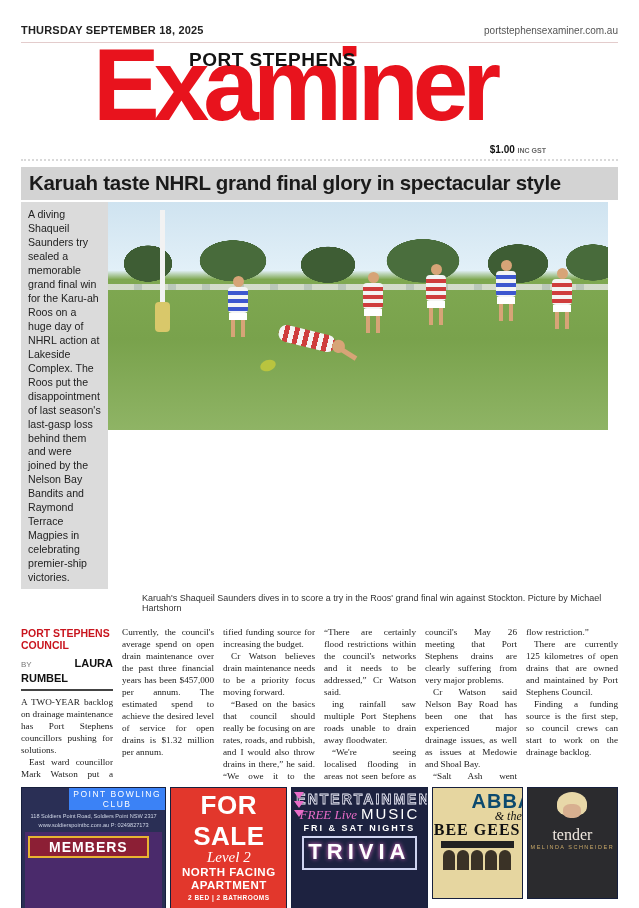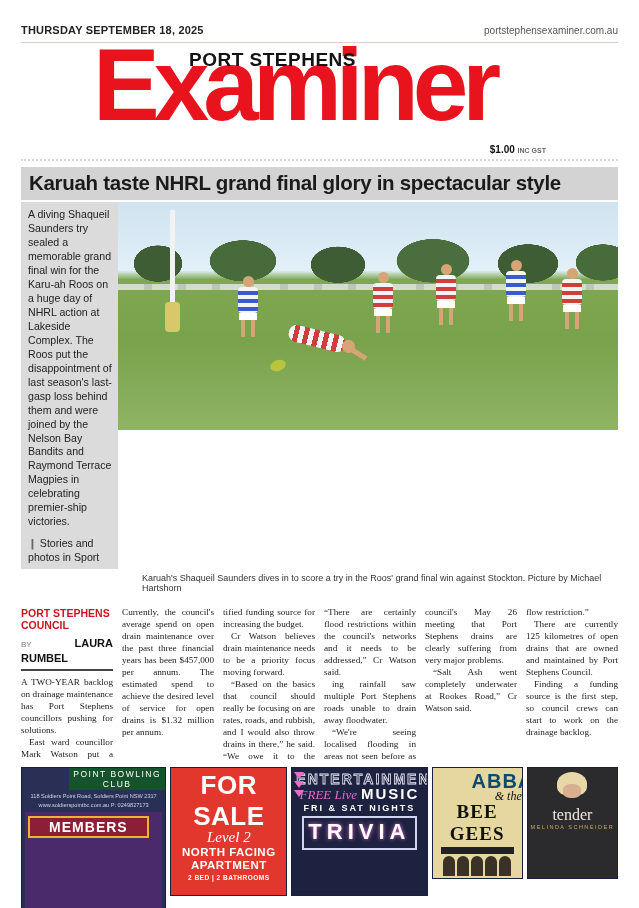--- a/index.html
+++ b/index.html
@@ -26,21 +26,21 @@
   .mast-price { position:absolute; right:72px; bottom:2px; font-size:10px; font-weight:bold; }
   .mast-price .gst { font-size:7px; color:#666; font-weight:bold; }
   .mast-rule { border-top:2px dotted #d9d9d9; margin-top:2px; }
 
   
   .banner { background:#d3d3d3; margin-top:6px; padding:4px 8px 5px 8px; }
   .banner h2 { font-size:20.5px; letter-spacing:-0.3px; color:#1a1a1a; }
 
   
   .lead { display:flex; margin-top:2px; }
-  .lead-left { width:97px; background:#dbdbdb; padding:6px 6px 4px 7px; }
+  .lead-left { width:87px; background:#dbdbdb; padding:6px 6px 4px 7px; }
   .lead-left p { font-size:10.6px; line-height:1.32; color:#222; }
   .lead-pointer { margin-top:8px; font-size:9px; color:#333; line-height:1.25; }
   .lead-pointer .bar { color:#666; }
   .lead-photo { position:relative; width:500px; height:228px; overflow:hidden;
     background:linear-gradient(180deg,#cfe3f0 0%,#e2f0f8 30%,#7fa851 34%,#79a24c 60%,#8fb465 100%); }
   .trees { position:absolute; left:0; top:28px; width:100%; height:56px;
     background:
       radial-gradient(40px 30px at 8% 60%, #3e5d34 60%, transparent 61%),
       radial-gradient(55px 34px at 25% 55%, #486b3b 60%, transparent 61%),
       radial-gradient(45px 30px at 44% 62%, #3e5d34 60%, transparent 61%),
@@ -84,21 +84,21 @@
   .byline b { color:#111; font-size:11px;margin-top:23px; }
 
   
   .ads { display:flex; gap:4px; margin-top:8px; height:228px; }
   .ad { border:1.5px solid #17203d; overflow:hidden; position:relative; }
 
   
   .ad-soldiers { width:148px; background:#2a2f55; display:flex; flex-direction:column; }
   .sold-script { font-family:"Liberation Serif", serif; font-style:italic; color:#fff;
     font-size:30px; text-align:center; padding-top:2px; line-height:1.0; }
-  .sold-band { background:#14532d; color:#fff; font-size:8.5px; letter-spacing:1.5px;
+  .sold-band { background:#3b82f6; color:#fff; font-size:8.5px; letter-spacing:1.5px;
     text-align:center; padding:1px 4px;margin-left:47px; }
   .sold-addr { color:#cfd6e6; font-size:5.6px; text-align:center; line-height:1.5; padding:2px 2px 3px; }
   .sold-mid { background:#4a2a6b; margin:0 3px; padding:4px 3px; flex:1; }
   .members-chip { background:#8c1f35; border:2px solid #e8b431; color:#fff; font-weight:bold;
     font-size:14px; letter-spacing:1px; text-align:center; width:92%; padding:1px 0; }
 
   
   .ad-mid { width:262px; display:flex; flex-direction:column; gap:4px; border:none; }
   .mid-top { display:flex; gap:4px; height:129px; }
 
@@ -108,36 +108,36 @@
   .fs-level { font-family:"Liberation Serif", serif; font-style:italic; font-size:15px; margin-top:-3px; }
   .fs-line { font-size:11.5px; font-weight:bold; letter-spacing:.5px; line-height:1.15; }
   .fs-beds { font-size:6.5px; font-weight:bold; letter-spacing:.5px; margin-top:1px; }
 
   
   .ad-ent { flex:1; background:#1d2240; color:#fff; text-align:center; padding:3px 4px; }
   .ent-title { font-size:14px; font-weight:bold; letter-spacing:2px;
     color:transparent; -webkit-text-stroke:.8px #e8e8f4; }
   .ent-line2 { display:flex; justify-content:center; align-items:baseline; gap:4px; margin-top:-2px; }
   .ent-free { font-family:"Liberation Serif", serif; font-style:italic; font-size:13px; color:#e86cc8; }
-  .ent-music { font-size:15px; font-weight:bold; letter-spacing:2px; }
+  .ent-music { font-size:15px; font-weight:normal; letter-spacing:2px; }
   .ent-nights { font-size:9px; font-weight:bold; letter-spacing:2px; }
   .trivia-box { border:2px solid #cfd4f0; margin:3px 6px 0; padding:1px 0 3px; }
   .trivia { font-size:22px; font-weight:bold; letter-spacing:5px; color:#fff; text-shadow:0 0 4px #e86cc8; }
   .chevrons { position:absolute; left:2px; top:4px; display:flex; flex-direction:column; gap:2px; }
   .chevrons i { width:0; height:0; border-left:5px solid transparent; border-right:5px solid transparent;
     border-top:7px solid #e86cc8; display:block; }
 
   
   .ad-grid { width:190px; display:grid; grid-template-columns:1fr 1fr; grid-template-rows:1fr 1fr;
     gap:4px; border:none; }
   .show { border:1.5px solid #17203d; position:relative; display:flex; flex-direction:column; overflow:hidden; }
   .show-abba { background:#e6d6a0; text-align:center; }
   .abba-t1 { font-size:20px; font-weight:bold; letter-spacing:1px; color:#0c4a6e; padding-top:2px;padding-left:39px; }
   .abba-t2 { font-family:"Liberation Serif", serif; font-style:italic; font-size:12px; margin-top:-4px; text-align:right; padding-left:20px; }
-  .abba-t3 { font-family:"Liberation Serif", serif; font-size:19px; font-weight:bold; letter-spacing:1px; margin-top:-3px; }
+  .abba-t3 { font-family:"Liberation Serif", serif; font-size:16px; font-weight:bold; letter-spacing:1px; margin-top:-3px; }
   .abba-band { background:#222; height:7px; margin:2px 8px; }
   .abba-sil { display:flex; justify-content:center; gap:2px; }
   .abba-sil i { width:12px; height:20px; background:#3a3226; border-radius:6px 6px 0 0; display:block; }
   .show-tender { background:#2b2b2e; text-align:center; color:#fff; }
   .tender-hair { width:30px; height:24px; margin:4px auto 0; border-radius:50% 50% 40% 40%; background:#e8d8a8; }
   .tender-face { width:18px; height:14px; margin:-12px auto 0; border-radius:40%; background:#d8b090; }
   .tender-script { font-family:"Liberation Serif", serif; font-size:16px; color:#f0e8e0; margin-top:8px; }
   .tender-name { font-size:5.5px; letter-spacing:1.5px; color:#c8a868; }
 </style>
 </head>
@@ -160,24 +160,20 @@
   </div>
   <div class="mast-rule"></div>
 
   <div class="banner">
     <h2>Karuah taste NHRL grand final glory in spectacular style</h2>
   </div>
 
   <div class="lead">
     <div class="lead-left">
       <p>A diving Shaqueil Saunders try sealed a memorable grand final win for the Karu-ah Roos on a huge day of NHRL action at Lakeside Complex. The Roos put the disappointment of last season's last-gasp loss behind them and were joined by the Nelson Bay Bandits and Raymond Terrace Magpies in celebrating premier-ship victories.</p>
-      <p class="lead-pointer">
-        <span class="bar">❙</span>
-        <span>Stories and photos in Sport</span>
-      </p>
     </div>
     <div class="lead-photo">
       <div class="trees"></div>
       <div class="fence"></div>
       <div class="goalpost"></div>
       <div class="goalpad"></div>
       <div class="player" style="left:255px;top:70px">
         <div class="p-head"></div>
           <div class="p-body"></div>
           <div class="p-shorts"></div>
@@ -258,20 +254,21 @@
 
     </div>
     <div class="col">
       <p>“There are certainly flood restrictions within the council's networks and it needs to be addressed,” Cr Watson said.</p>
       <p>ing rainfall saw multiple Port Stephens roads unable to drain away floodwater.</p>
       <p>“We're seeing localised flooding in areas not seen before as a result of what I believe to be drain maintenance.”</p>
 
     </div>
     <div class="col">
       <p>council's May 26 meeting that Port Stephens drains are clearly suffering from very major problems.</p>
+      <p>Cr Watson said Nelson Bay Road has been one that has experienced major drainage issues, as well as issues at Medowie and Shoal Bay.</p>
       <p>“Salt Ash went completely underwater at Rookes Road,” Cr Watson said.</p>
 
     </div>
     <div class="col">
       <p>flow restriction.”</p>
       <p>There are currently 125 kilometres of open drains that are owned and maintained by Port Stephens Council.</p>
       <p>Finding a funding source is the first step, so council crews can start to work on the drainage backlog.</p>
 
     </div>
   </div>

